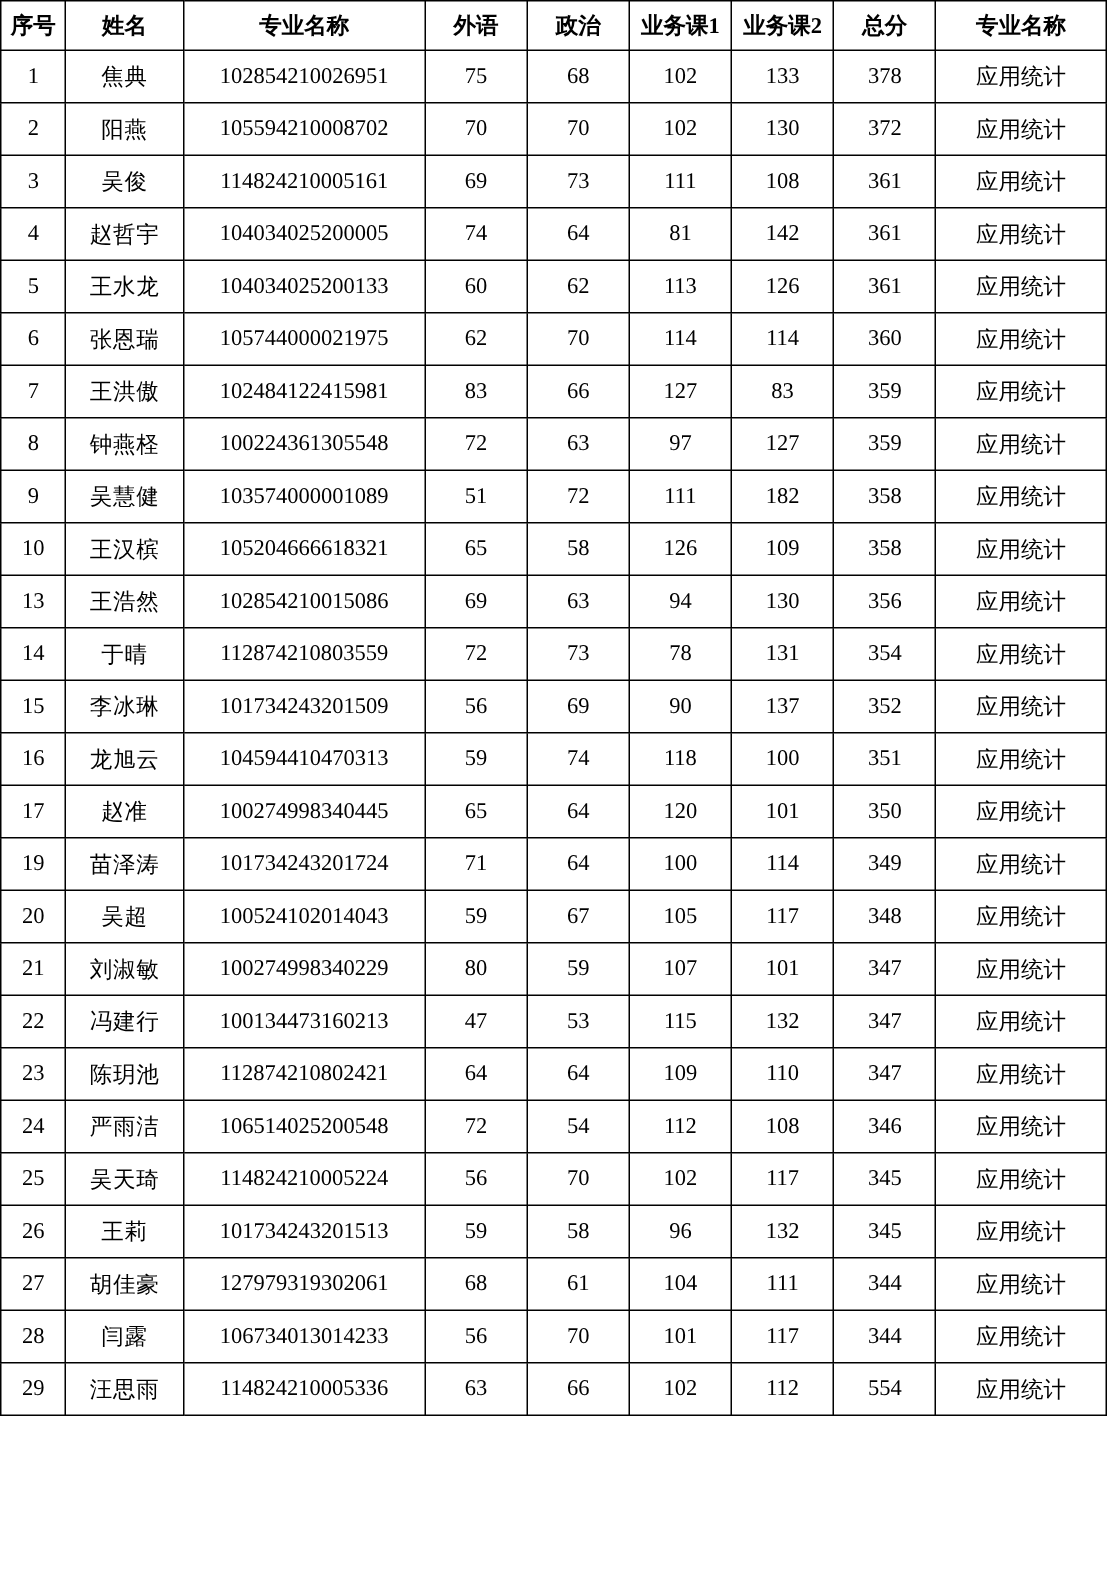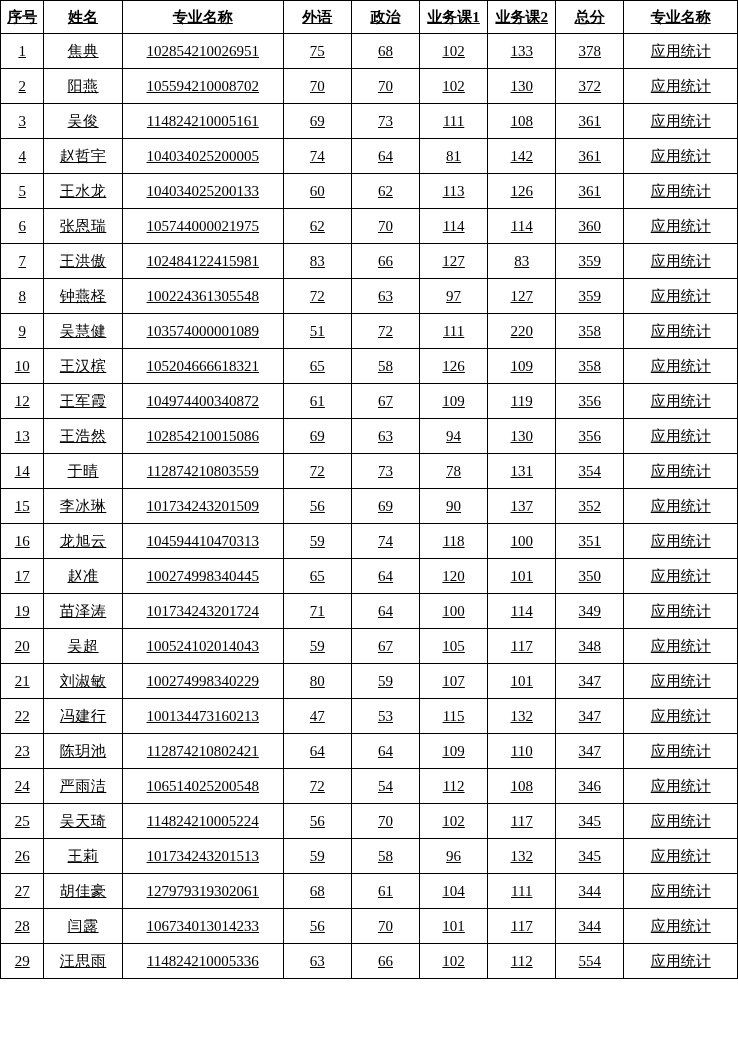--- a/index.html
+++ b/index.html
@@ -9,21 +9,20 @@
   }
   body {
     width: 738px;
     font-family: "Liberation Serif", "DejaVu Serif", serif;
     color: #000000;
   }
   #score-table {
     border-collapse: collapse;
     width: 738px;
     table-layout: fixed;
-    text-decoration: underline;
   }
   #score-table th,
   #score-table td {
     border: 1px solid #000000;
     text-align: center;
     vertical-align: middle;
     font-size: 15px;
     height: 34px;
     padding: 0 2px;
     white-space: nowrap;
@@ -165,47 +164,36 @@
         <td class="cell-num">359</td>
         <td class="cell-major">应用统计</td>
       </tr>
       <tr>
         <td class="cell-idx">9</td>
         <td class="cell-name">吴慧健</td>
         <td class="cell-exam">103574000001089</td>
         <td class="cell-num">51</td>
         <td class="cell-num">72</td>
         <td class="cell-num">111</td>
-        <td class="cell-num">220</td>
+        <td class="cell-num">182</td>
         <td class="cell-num">358</td>
         <td class="cell-major">应用统计</td>
       </tr>
       <tr>
         <td class="cell-idx">10</td>
         <td class="cell-name">王汉槟</td>
         <td class="cell-exam">105204666618321</td>
         <td class="cell-num">65</td>
         <td class="cell-num">58</td>
         <td class="cell-num">126</td>
         <td class="cell-num">109</td>
         <td class="cell-num">358</td>
         <td class="cell-major">应用统计</td>
       </tr>
       <tr>
-        <td class="cell-idx">12</td>
-        <td class="cell-name">王军霞</td>
-        <td class="cell-exam">104974400340872</td>
-        <td class="cell-num">61</td>
-        <td class="cell-num">67</td>
-        <td class="cell-num">109</td>
-        <td class="cell-num">119</td>
-        <td class="cell-num">356</td>
-        <td class="cell-major">应用统计</td>
-      </tr>
-      <tr>
         <td class="cell-idx">13</td>
         <td class="cell-name">王浩然</td>
         <td class="cell-exam">102854210015086</td>
         <td class="cell-num">69</td>
         <td class="cell-num">63</td>
         <td class="cell-num">94</td>
         <td class="cell-num">130</td>
         <td class="cell-num">356</td>
         <td class="cell-major">应用统计</td>
       </tr>

